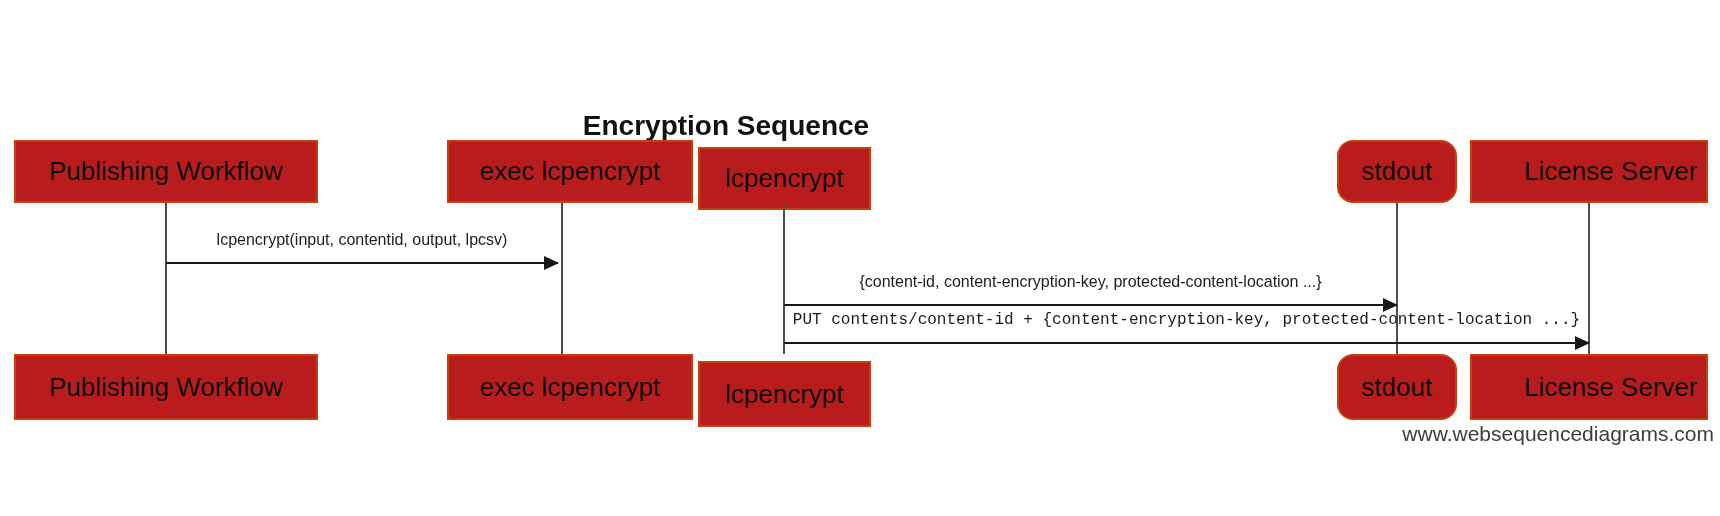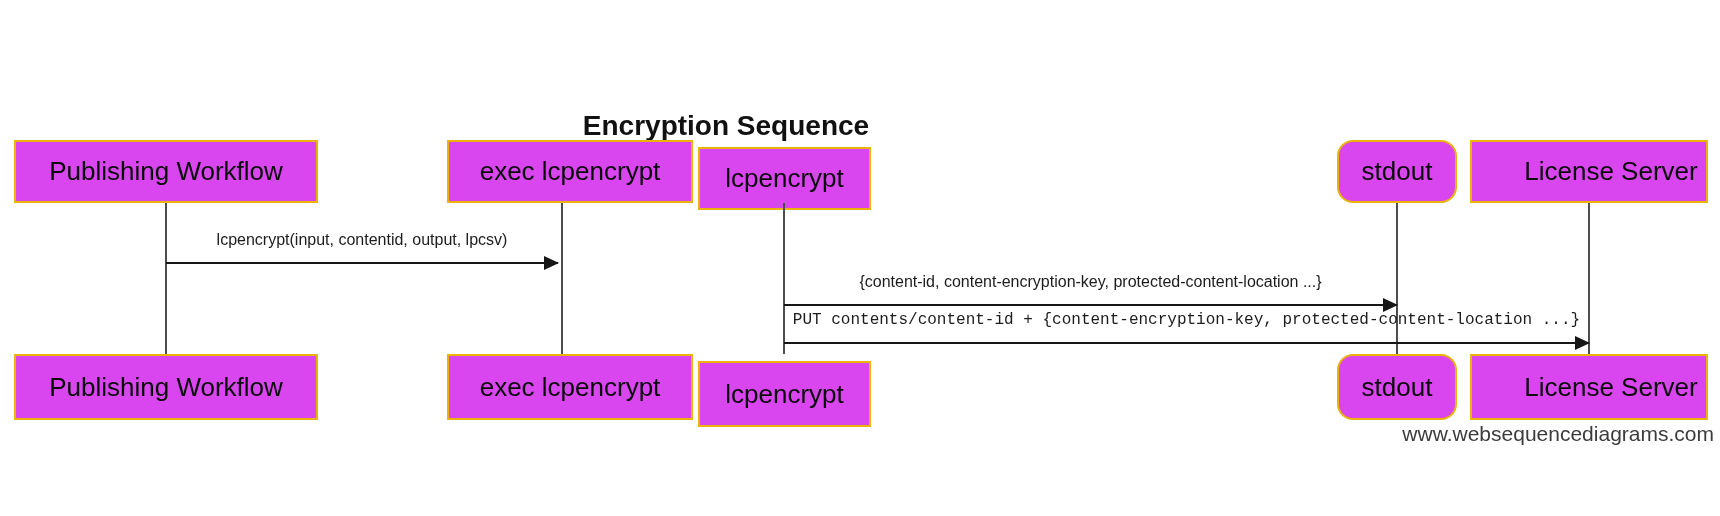--- a/index.html
+++ b/index.html
@@ -24,22 +24,22 @@
     text-align: center;
     font-size: 28px;
     font-weight: bold;
     color: #111;
     margin-top: 40px;
   }
   .actor {
     position: absolute;
     height: 63px;
     box-sizing: border-box;
-    border: 2px solid #eab308;
-    background: #d946ef;
+    border: 2px solid #c2410c;
+    background: #b91c1c;
     display: flex;
     align-items: center;
     justify-content: center;
     font-size: 26px;
     color: #0a0a0a;
     white-space: nowrap;
   }
   .row-top    { top: 140px; }
   .row-bottom { top: 354px; height: 66px; }
   .a-pw     { left: 14px;   width: 304px; }

